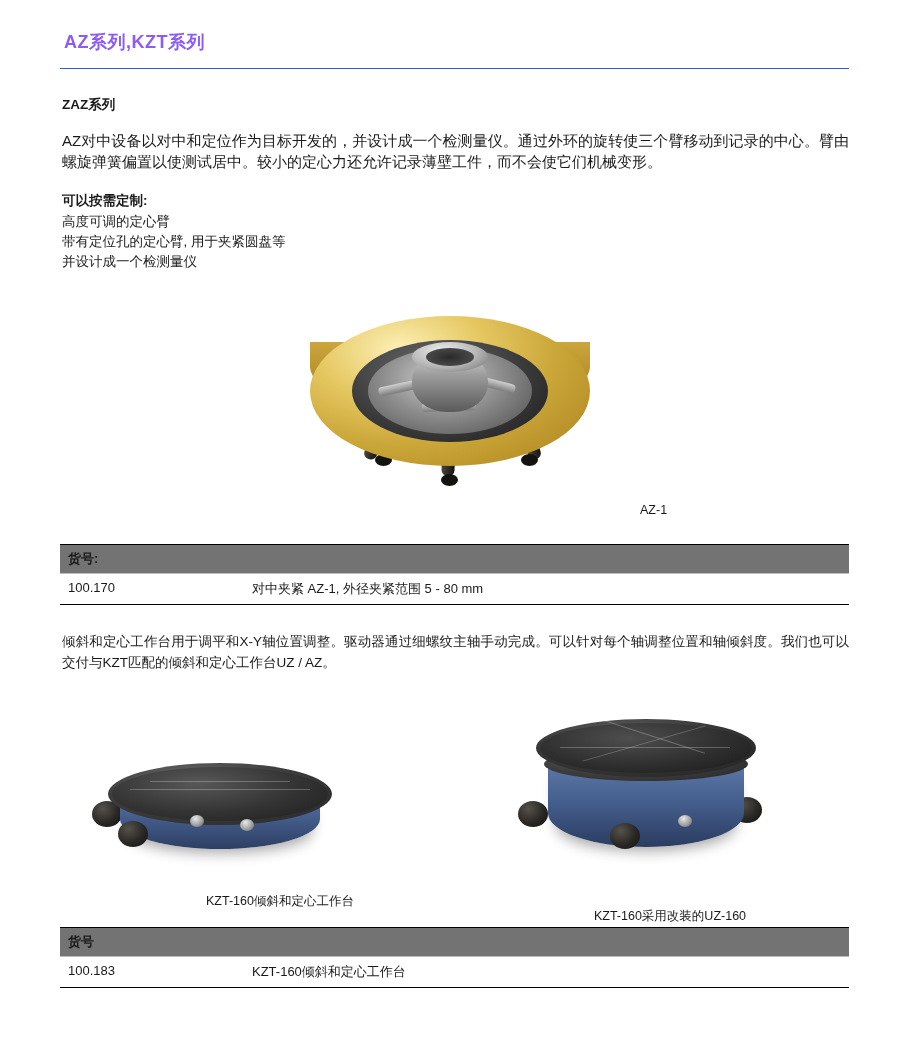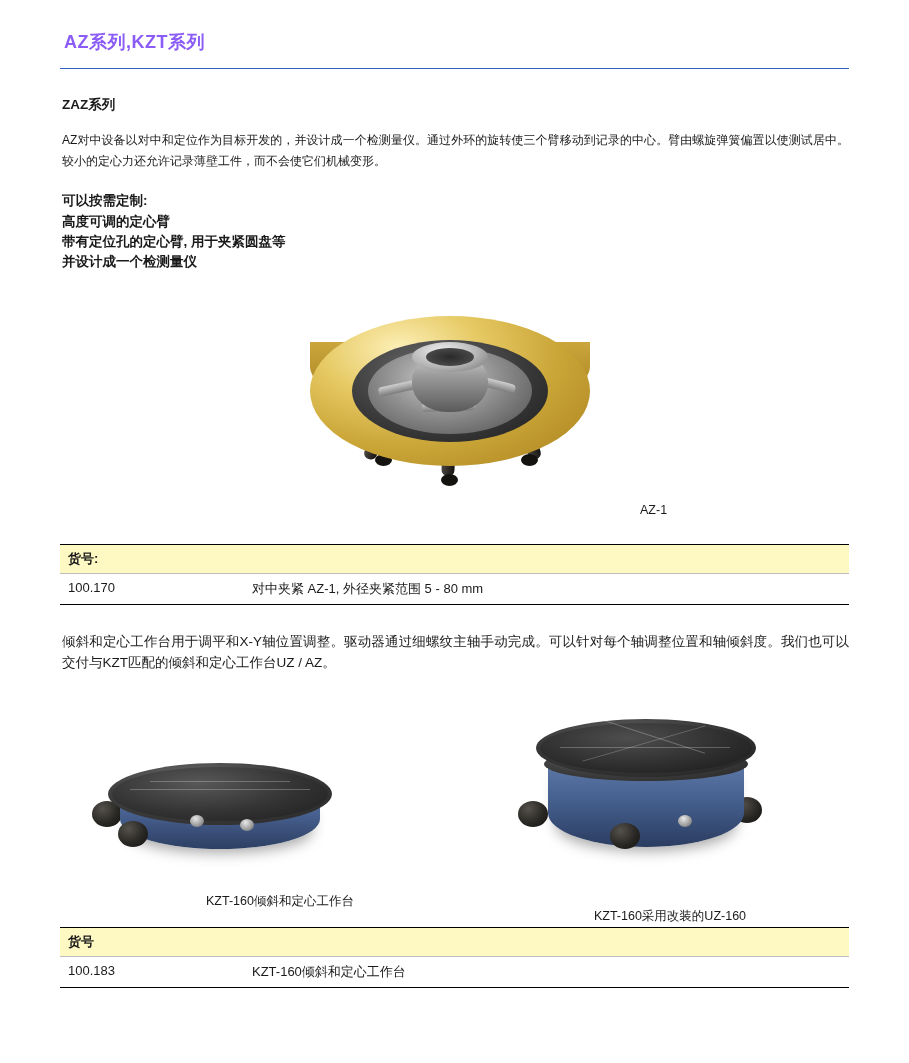--- a/index.html
+++ b/index.html
@@ -37,40 +37,39 @@
     width: 100%;
   }
 
   
   .section-label {
     font-size: 13.5px;
     font-weight: 700;
     margin: 27px 0 0 2px;
   }
   .paragraph {
-    font-size: 12px;
+    font-size: 15px;
     line-height: 21px;
     margin: 16px 0 12px 2px;
     text-align: justify;
     max-width: 790px;
   }
   .bold-label {
     font-size: 13.5px;
     font-weight: 700;
     margin: 20px 0 0 2px;
   }
   .custom-list {
     list-style: none;
     margin: 2px 0 0 2px;
     padding: 0;
   }
   .custom-list li {
     font-size: 13.5px;
     line-height: 20px;
-    font-weight: bold;
   }
 
   
   .figure-1 {
     position: relative;
     height: 250px;
     margin-top: 16px;
   }
   .az-device {
     position: absolute;
@@ -204,21 +203,21 @@
   
   .table-block {
     margin-top: 6px;
   }
   .tbl {
     width: 100%;
     border-collapse: collapse;
     font-size: 13px;
   }
   .tbl thead th {
-    background: #fef9c3;
+    background: #737373;
     text-align: left;
     font-weight: 700;
     padding: 5px 8px;
     border-top: 1px solid #000;
     border-bottom: 1px solid #bdbdbd;
     font-size: 13px;
   }
   .tbl td {
     padding: 6px 8px;
     border-bottom: 1px solid #c9c9c9;

